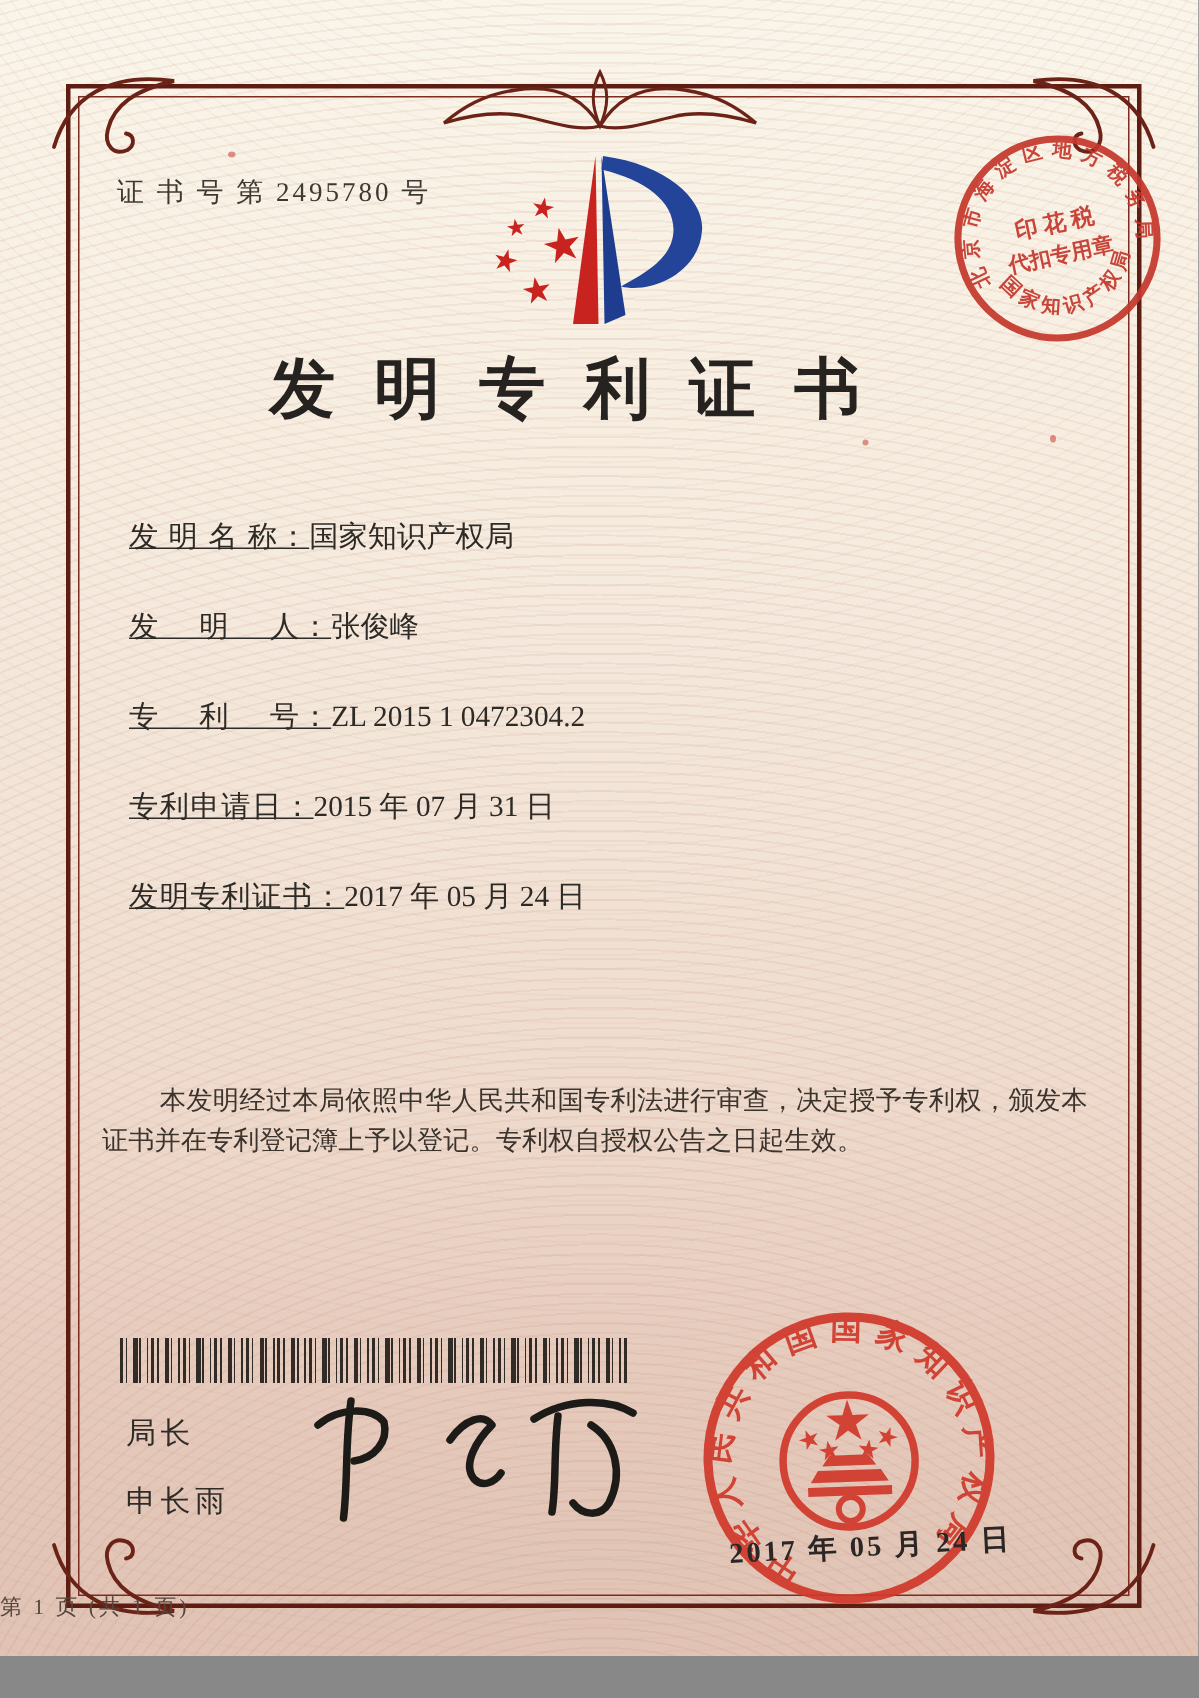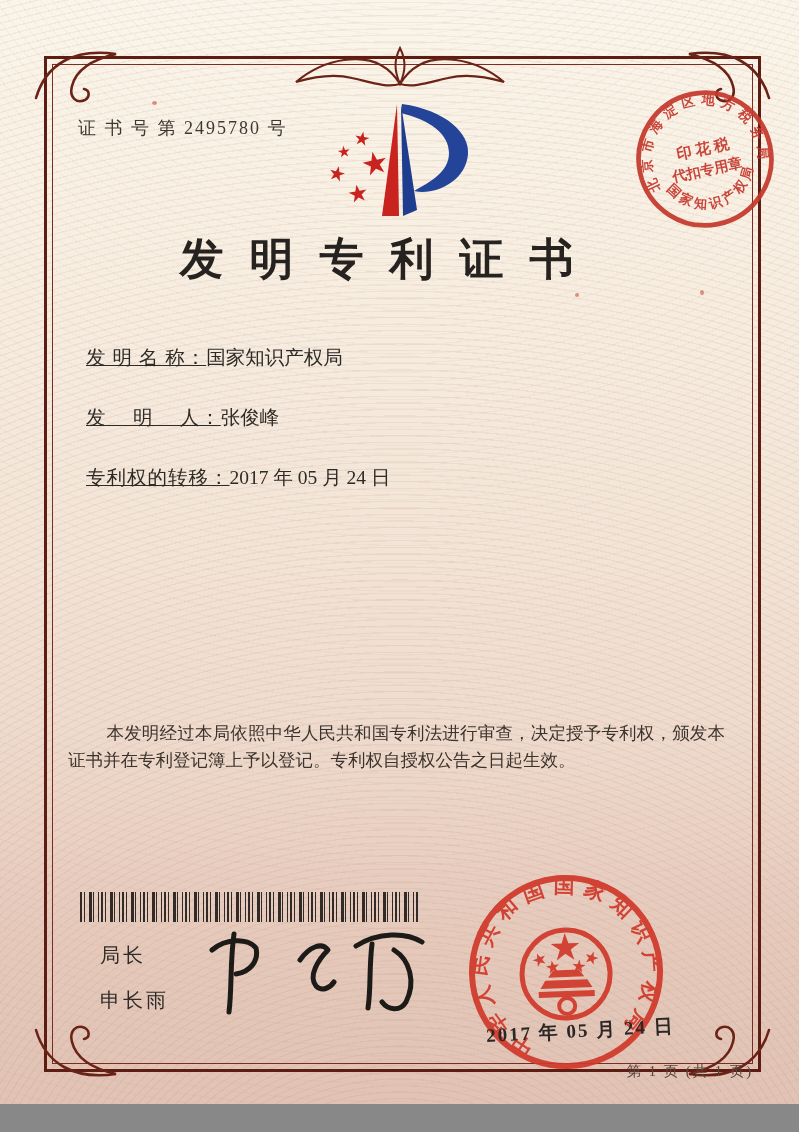--- a/index.html
+++ b/index.html
@@ -28,27 +28,27 @@
     line-height:1.55; color:#3b332d; text-align:justify;margin-top:40px;}
   .paragraphs p{margin:0; text-indent:2.2em;}
   .barcode{position:absolute; left:80px; top:892px; width:338px; height:30px; opacity:.88;
     background:repeating-linear-gradient(90deg,
       #191512 0 2px, transparent 2px 4px,
       #191512 4px 5px, transparent 5px 9px,
       #191512 9px 12px, transparent 12px 13px,
       #191512 13px 14px, transparent 14px 18px,
       #191512 18px 19px, transparent 19px 21px);}
   .sig-block{position:absolute; left:84px; top:942px; font-size:20px; color:#2f2b27;
-    font-family:"Liberation Sans","DejaVu Sans",sans-serif;margin-left:16px;}
+    font-family:"Liberation Sans","DejaVu Sans",sans-serif;}
   .sig-block div{margin-bottom:18px; letter-spacing:3px;}
   .signature{position:absolute; left:196px; top:916px;}
   .big-seal{position:absolute; left:460px; top:866px; transform:rotate(-2deg); opacity:.92;}
   .seal-date{position:absolute; left:486px; top:1018px; font-size:19px; font-weight:bold;
     letter-spacing:2px; color:#2c2724; transform:rotate(-3deg);}
-  .footer{position:absolute; left:0; right:46px; top:1062px; text-align:right;
+  .footer{position:absolute; left:0; right:46px; top:1062px; text-align:left;
     font-size:14.5px; letter-spacing:2px; color:#57453c;}
   .speck{position:absolute; border-radius:50%; background:#c4402f; opacity:.55;}
 </style>
 </head>
 <body>
 
 <svg width="0" height="0" style="position:absolute" aria-hidden="true">
   <defs>
     <path id="star5" d="M0,-10 L2.25,-3.09 L9.51,-3.09 L3.63,1.18 L5.88,8.09 L0,3.82 L-5.88,8.09 L-3.63,1.18 L-9.51,-3.09 L-2.25,-3.09 Z"></path>
     <path id="curl" d="M4 58 C14 24 42 8 84 14 C58 20 44 30 40 46 C37 57 44 64 53 60 C58 57 58 50 52 49" fill="none" stroke="currentColor" stroke-width="2.6" stroke-linecap="round"></path>
@@ -105,21 +105,23 @@
     </text>
     <text x="75" y="70" text-anchor="middle" font-size="14.5" font-weight="bold" fill="#c5372c">印 花 税</text>
     <text x="75" y="90" text-anchor="middle" font-size="13.5" font-weight="bold" fill="#c5372c">代扣专用章</text>
   </svg>
 
   <div class="title">发明专利证书</div>
 
   <div class="fields">
     <div class="field-row"><span class="field-label">发 明 名 称：</span><span>国家知识产权局</span></div>
     <div class="field-row"><span class="field-label">发　 明 　人：</span><span>张俊峰</span></div>
-    <div class="field-row"><span class="field-label">专利权的转移：</span><span>2017 年 05 月 24 日</span></div>
+    <div class="field-row"><span class="field-label">专　 利 　号：</span><span>ZL 2015 1 0472304.2</span></div>
+    <div class="field-row"><span class="field-label">专利申请日：</span><span>2015 年 07 月 31 日</span></div>
+    <div class="field-row"><span class="field-label">发明专利证书：</span><span>2017 年 05 月 24 日</span></div>
   </div>
 
   <div class="paragraphs">
     <p>本发明经过本局依照中华人民共和国专利法进行审查，决定授予专利权，颁发本证书并在专利登记簿上予以登记。专利权自授权公告之日起生效。</p>
   </div>
 
   <div class="barcode"></div>
 
   <div class="sig-block">
     <div>局长</div>

